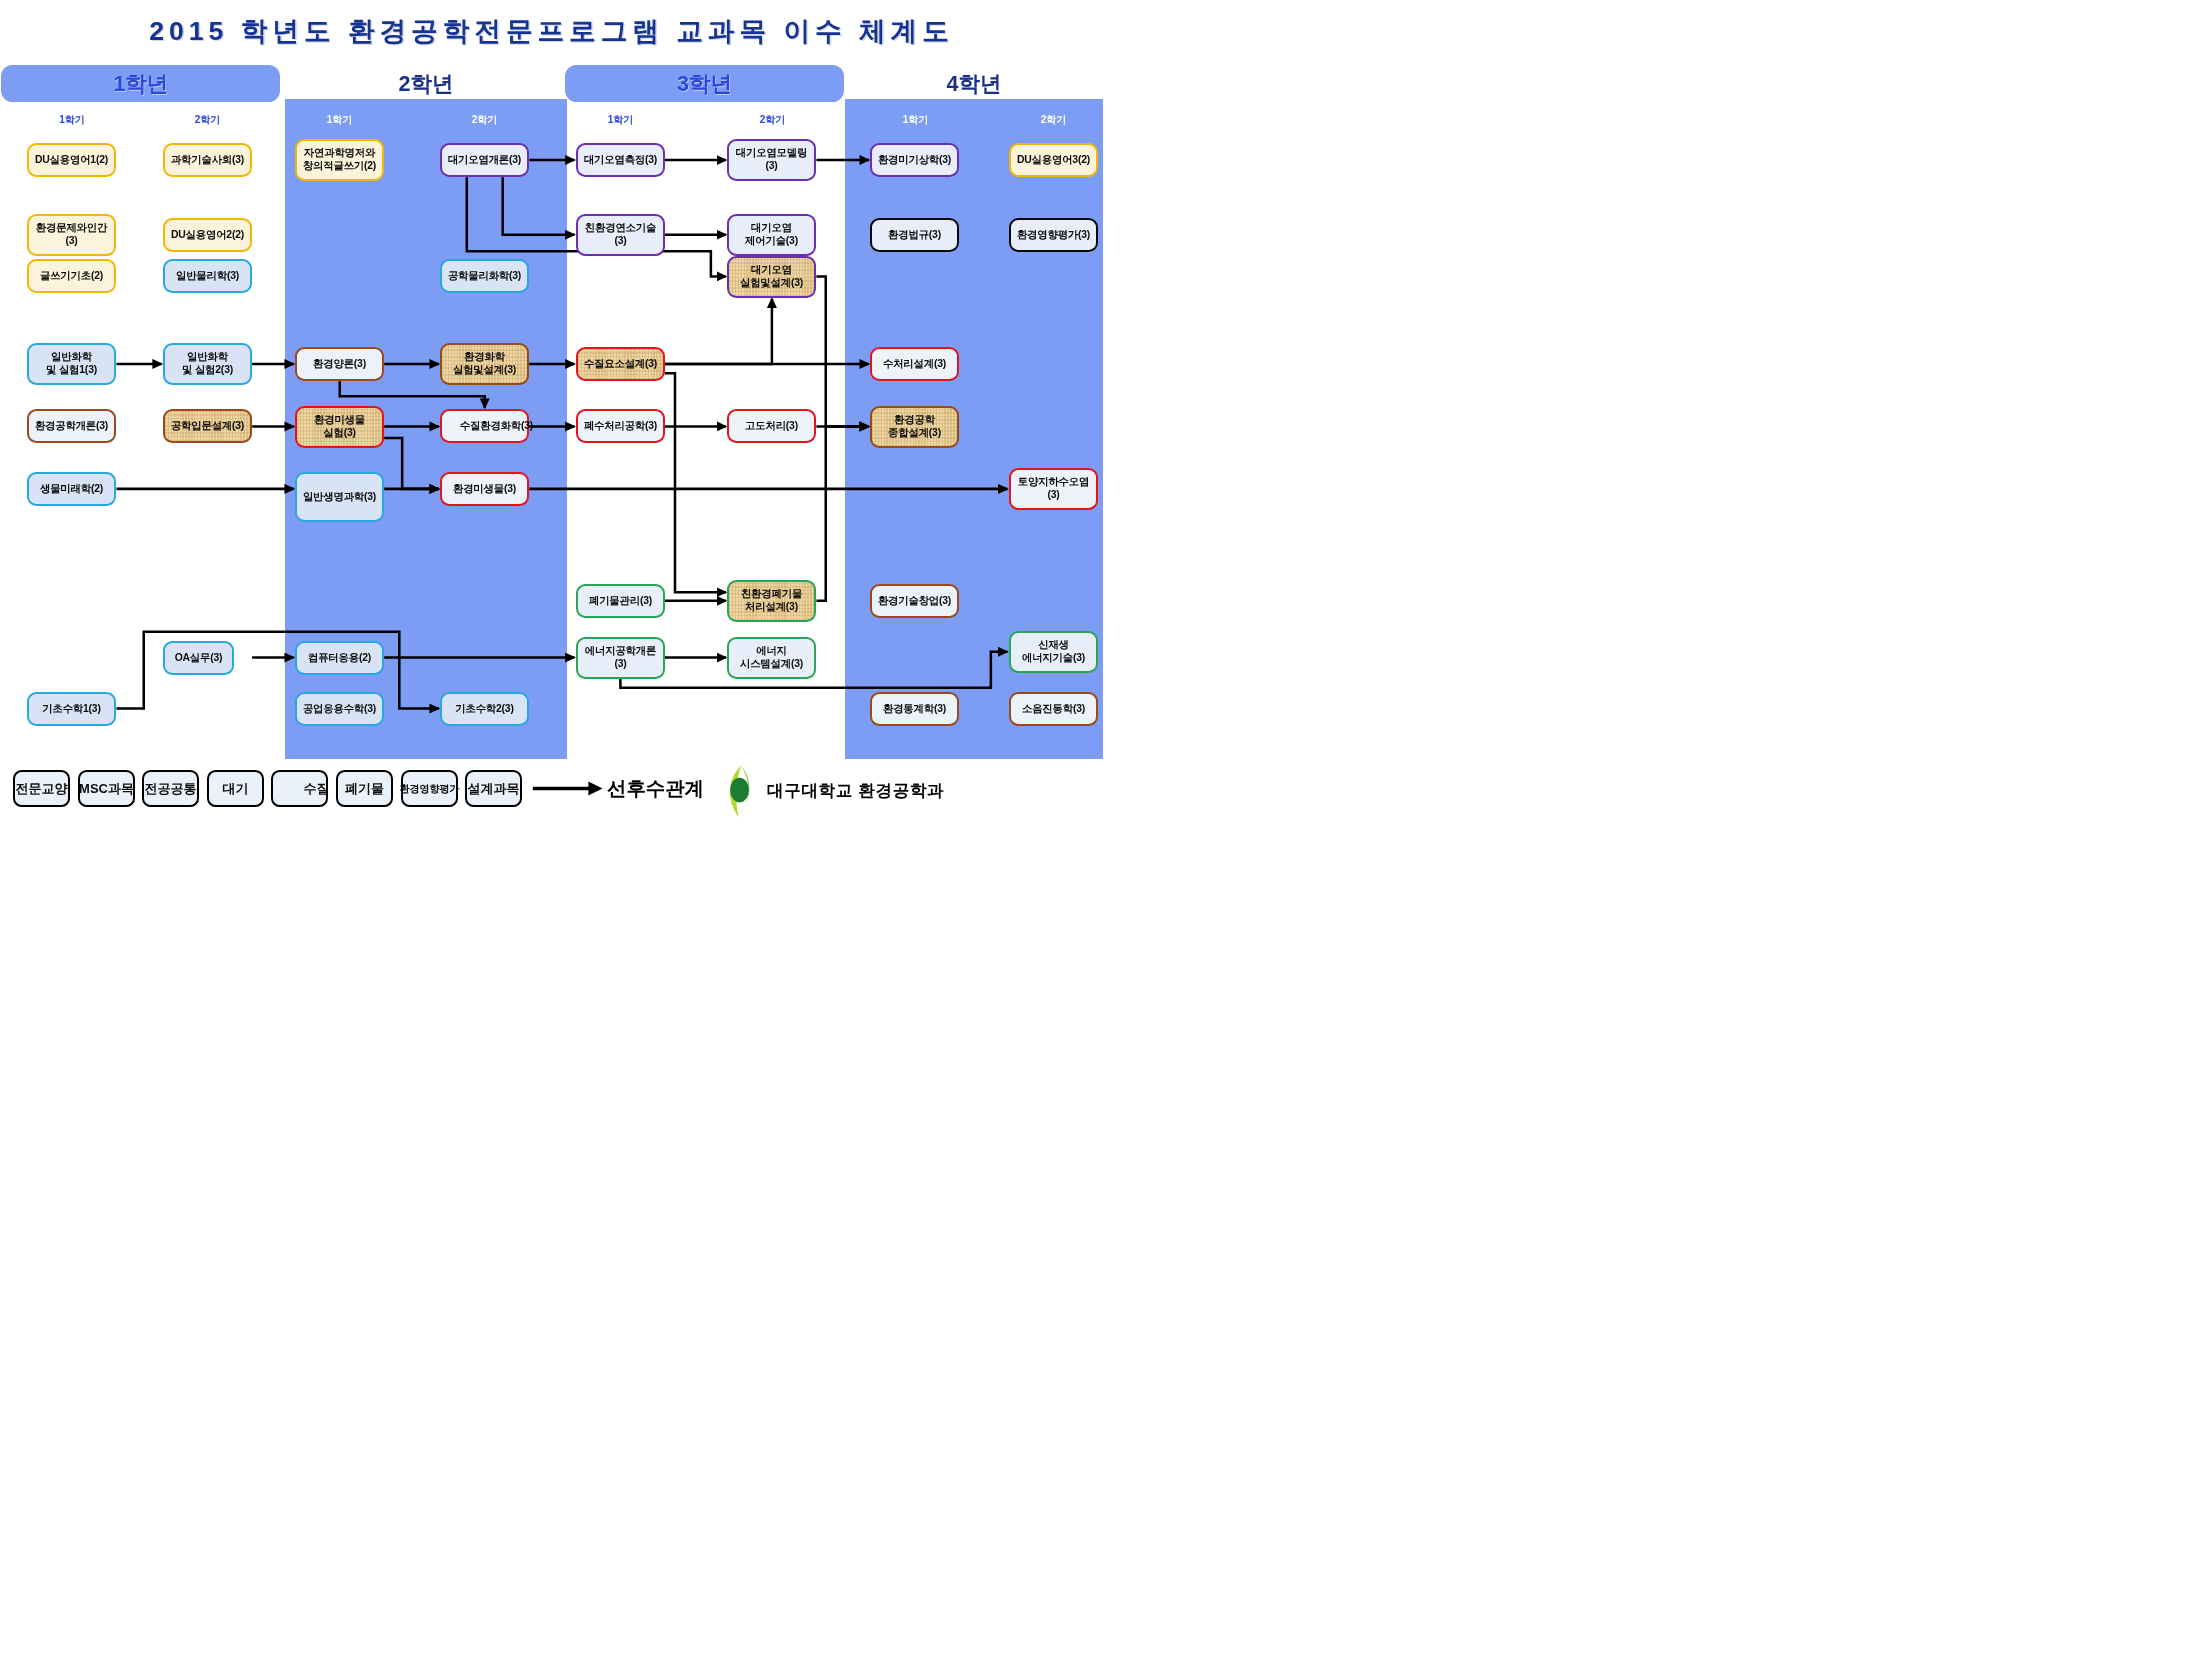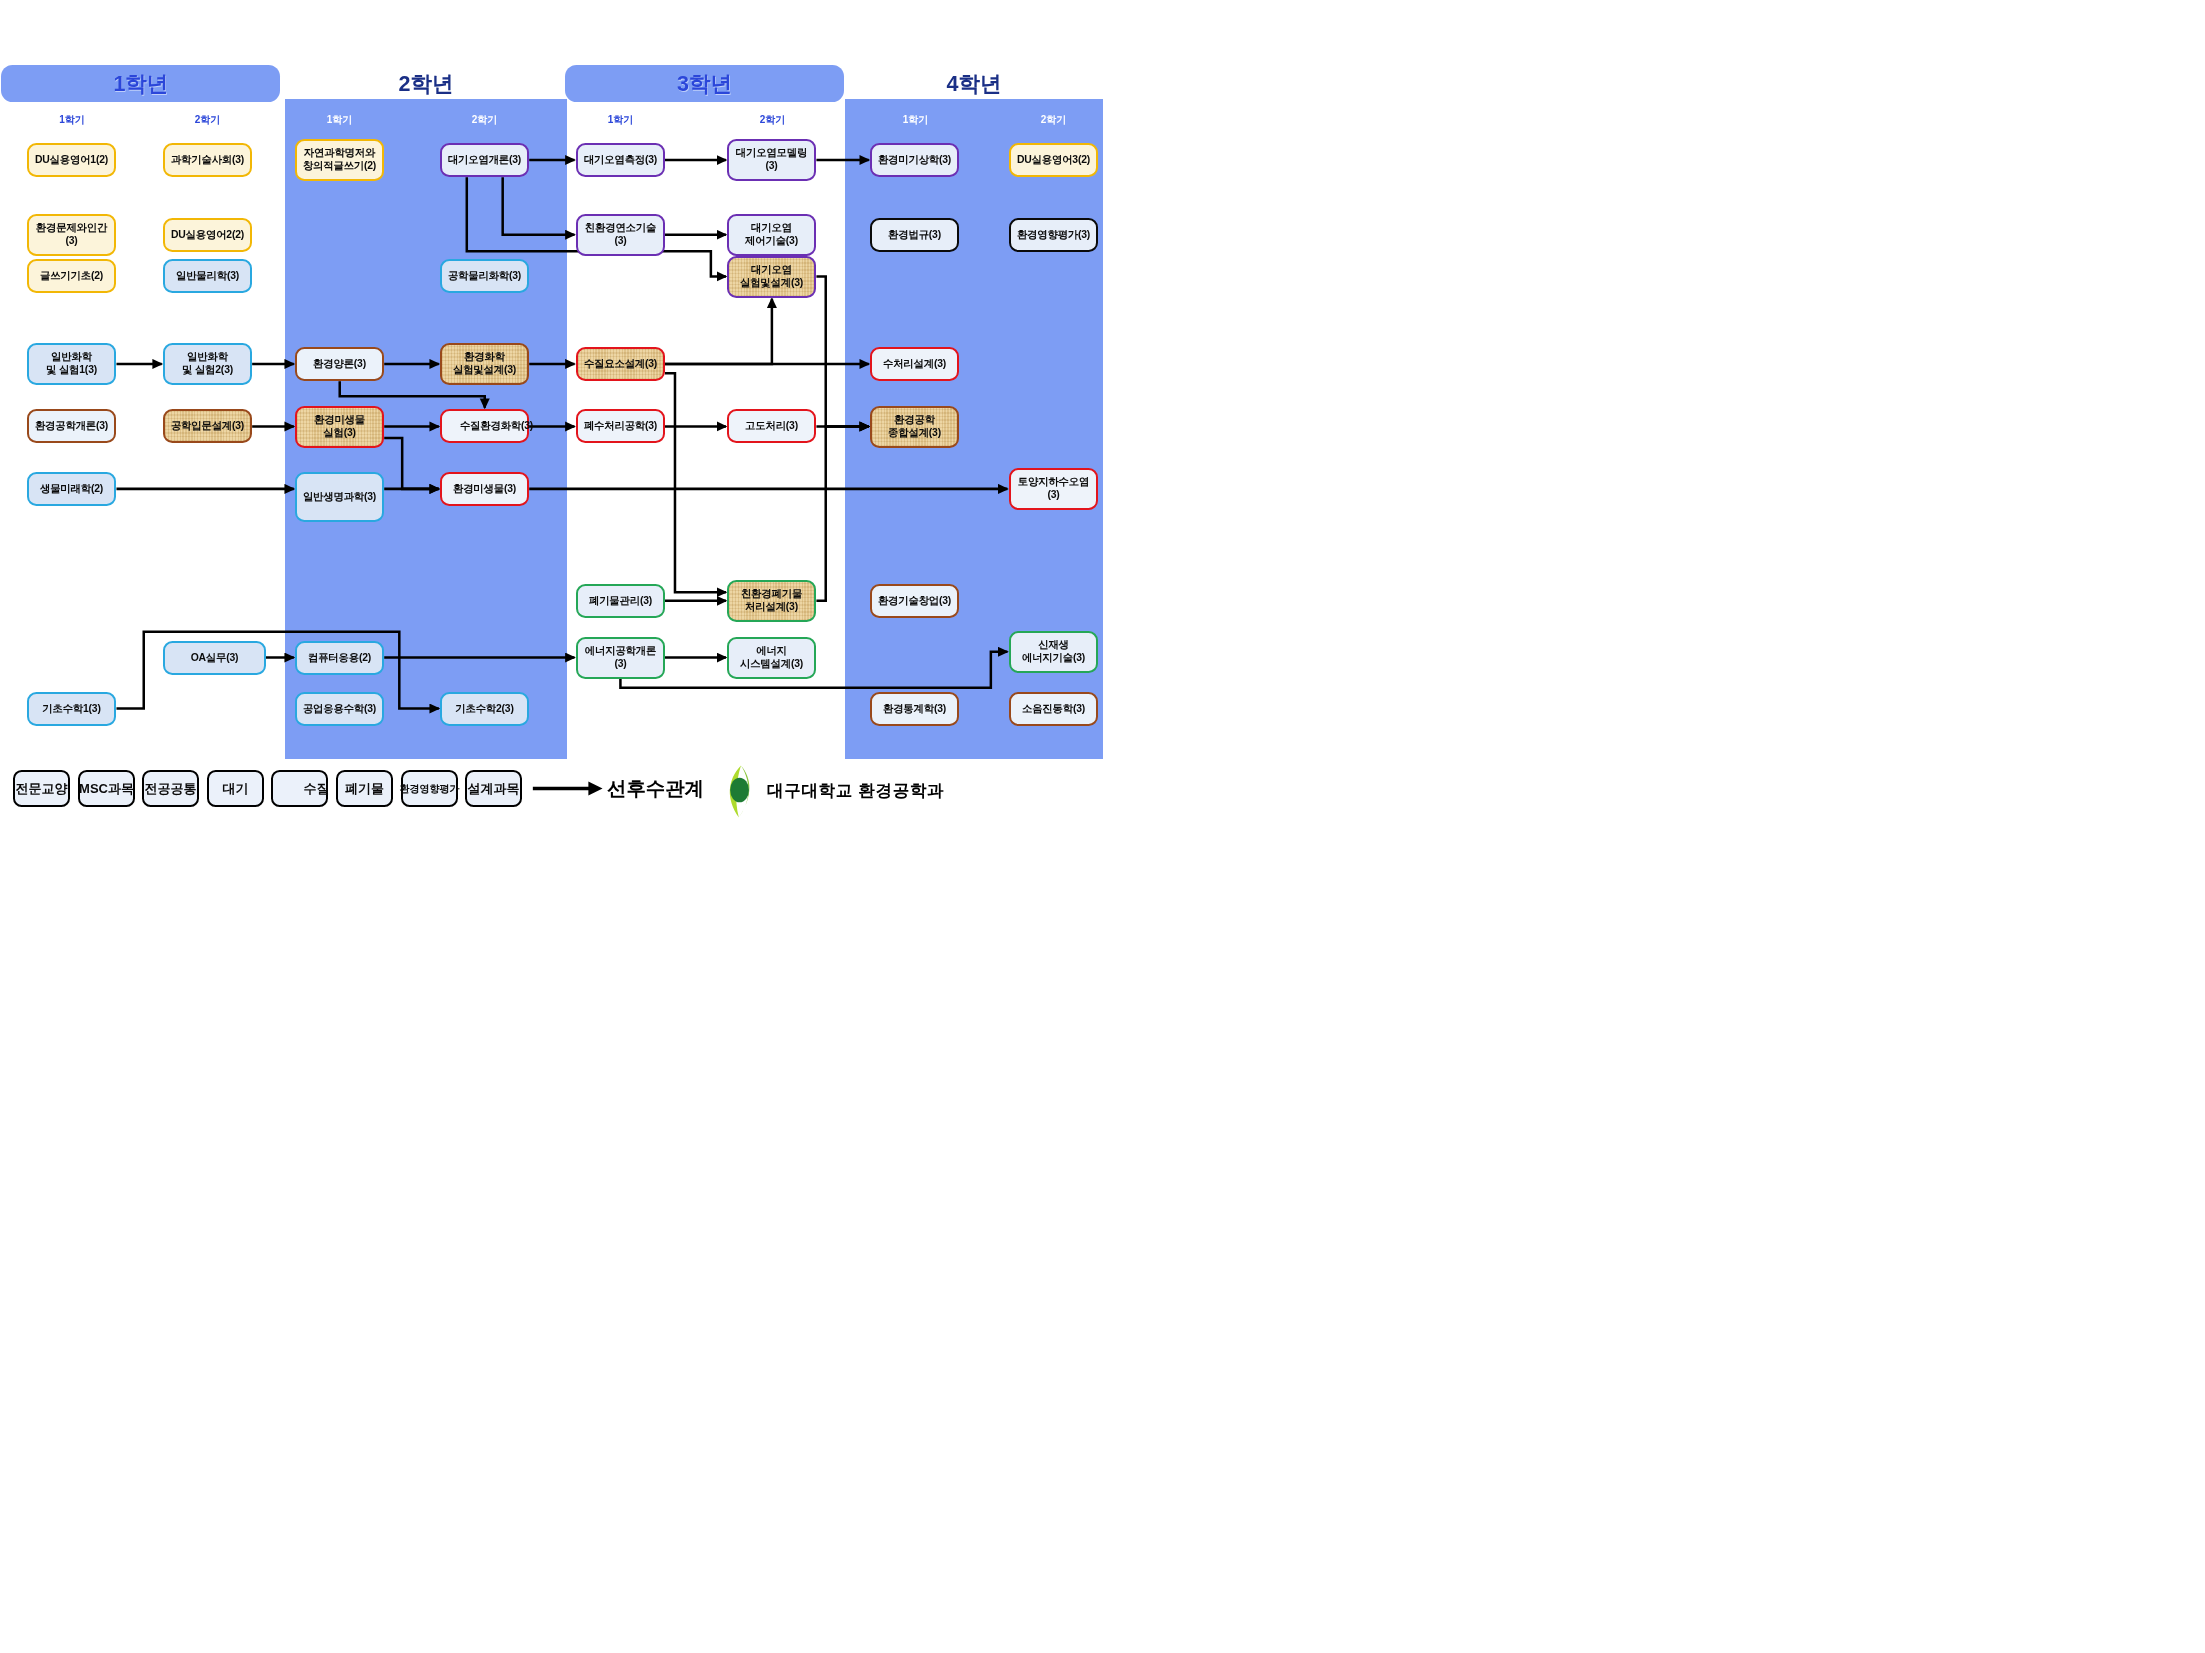--- a/index.html
+++ b/index.html
@@ -44,20 +44,21 @@
   #org-logo{position:absolute;top:764px;left:720px;width:42px;height:55px;}
 </style>
 </head>
 <body>
 
 <div id="stage">
 
   <div class="band" style="left:285px;width:282px;"></div>
   <div class="band" style="left:845px;width:258px;"></div>
 
+  <div id="page-title">2015 학년도 환경공학전문프로그램 교과목 이수 체계도</div>
 
   <div id="year-headers">
       <div class="year-pill" style="left: 1.4px; width: 279px;">1학년</div>
       <div class="sem-label sem-blue" style="left: 21.5px;">1학기</div>
       <div class="sem-label sem-blue" style="left: 157px;">2학기</div>
       <div class="year-flat" style="left: 285px; width: 282px;">2학년</div>
       <div class="sem-label sem-white" style="left: 289px;">1학기</div>
       <div class="sem-label sem-white" style="left: 434px;">2학기</div>
       <div class="year-pill" style="left: 565px; width: 279px;">3학년</div>
       <div class="sem-label sem-blue" style="left: 570px;">1학기</div>
@@ -141,21 +142,21 @@
       <div class="course cat-msc" style="left: 163px; top: 259px; width: 89px; height: 34px;">
         <div>일반물리학(3)</div>
       </div>
       <div class="course cat-msc" style="left: 163px; top: 343px; width: 89px; height: 42px;">
         <div>일반화학</div>
         <div>및  실험2(3)</div>
       </div>
       <div class="course cat-major design" style="left: 163px; top: 409px; width: 89px; height: 34px;">
         <div>공학입문설계(3)</div>
       </div>
-      <div class="course cat-msc" style="left: 163px; top: 641px; width: 103px; height: 34px;">
+      <div class="course cat-msc" style="left: 163px; top: 641px; width: 71px; height: 34px;">
         <div>OA실무(3)</div>
       </div>
       <div class="course cat-liberal" style="left: 295px; top: 139px; width: 89px; height: 42px;">
         <div>자연과학명저와</div>
         <div>창의적글쓰기(2)</div>
       </div>
       <div class="course cat-major" style="left: 295px; top: 347px; width: 89px; height: 34px;">
         <div>환경양론(3)</div>
       </div>
       <div class="course cat-water design" style="left: 295px; top: 406px; width: 89px; height: 42px;">

